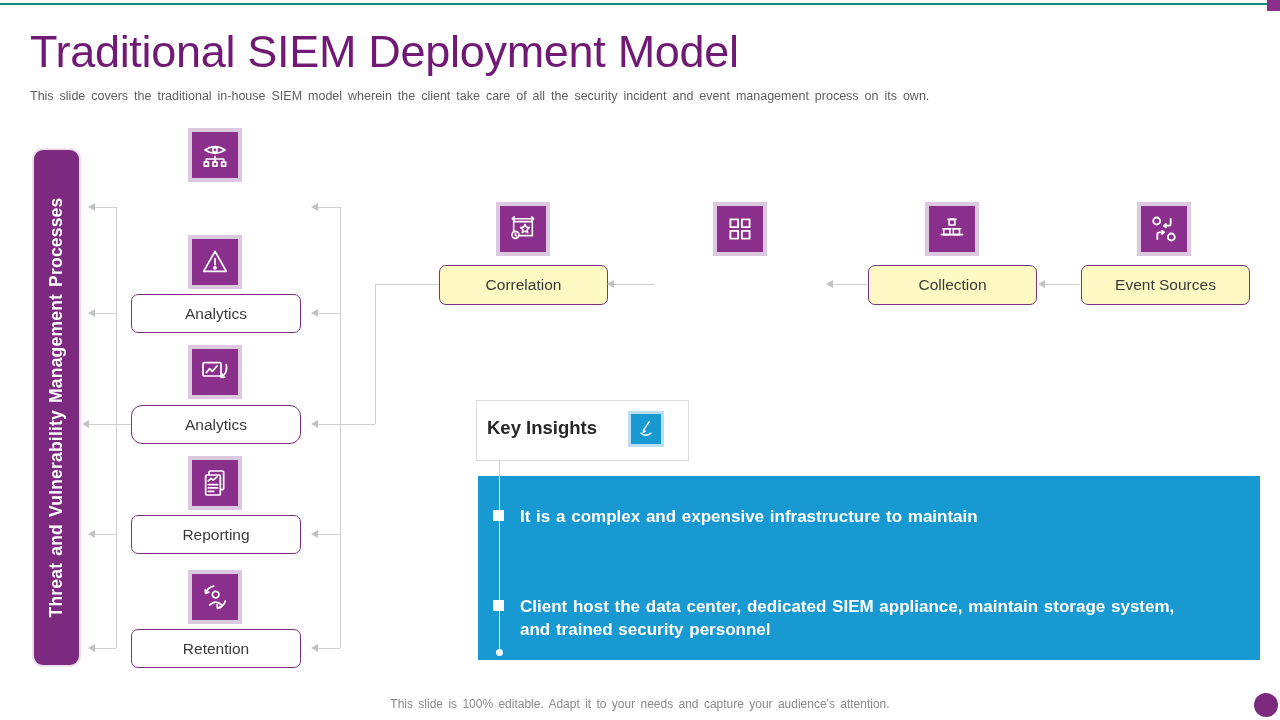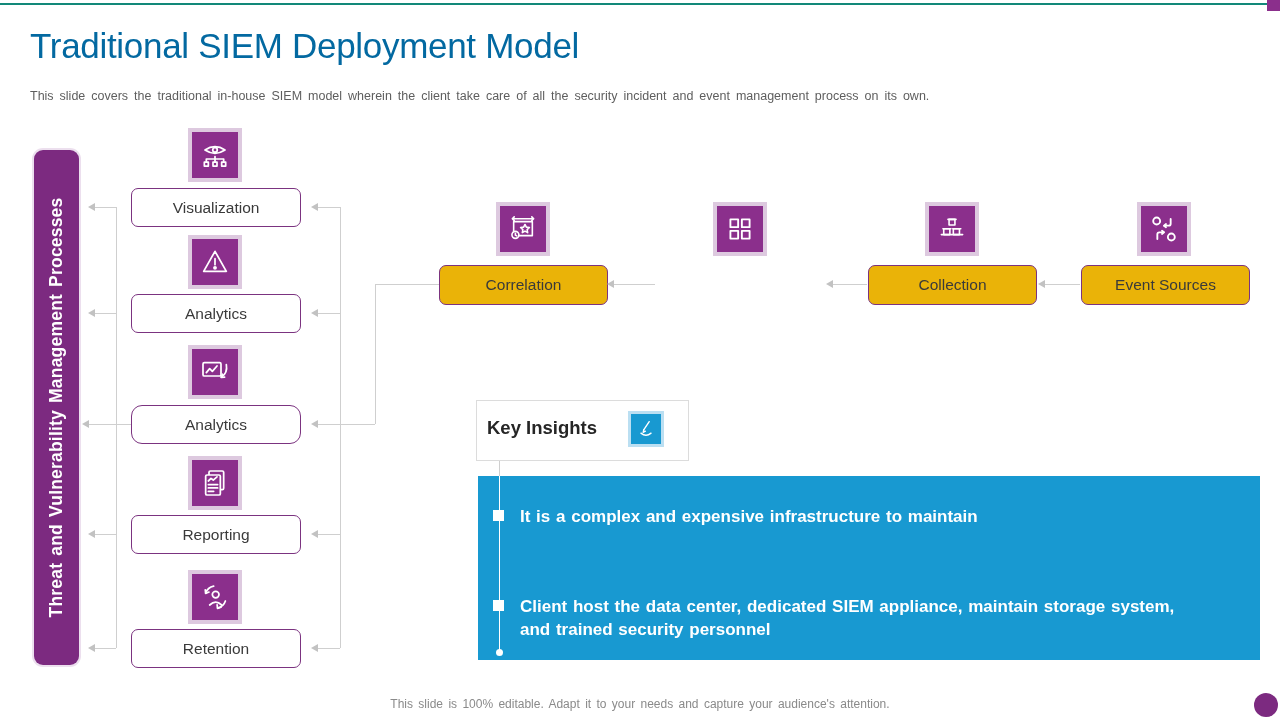--- a/index.html
+++ b/index.html
@@ -3,22 +3,22 @@
 <meta charset="utf-8">
 <style>
   html,body{margin:0;padding:0;background:#e8e8e8;font-family:"Liberation Sans","DejaVu Sans",sans-serif;}
   #slide{position:relative;width:1280px;height:720px;background:#ffffff;overflow:hidden;margin:0 auto;}
   .hline{position:absolute;height:1px;background:#cfcfcf;}
   .vline{position:absolute;width:1px;background:#cfcfcf;}
   .ah{position:absolute;width:0;height:0;border-top:4px solid transparent;border-bottom:4px solid transparent;border-right:7px solid #c2c2c2;}
   .tile{position:absolute;background:#8B2F8C;border:4px solid #DDC9DF;width:46px;height:46px;display:flex;align-items:center;justify-content:center;box-sizing:content-box;}
   .tile svg{display:block;}
   .lbox{position:absolute;width:168px;height:37px;background:#fff;border:1px solid #7B3380;border-radius:7px;display:flex;align-items:center;justify-content:center;font-size:15.5px;color:#3a3a3a;}
-  .pbox{position:absolute;width:167px;height:38px;background:#eab308;border:1px solid #7B3380;border-radius:7px;display:flex;align-items:center;justify-content:center;font-size:15.5px;color:#3a3a3a;}
-  #title{position:absolute;left:30px;top:26px;font-size:35px;font-weight:400;color:#0369a1;letter-spacing:-0.3px;}
+  .pbox{position:absolute;width:167px;height:38px;background:#fef9c3;border:1px solid #7B3380;border-radius:7px;display:flex;align-items:center;justify-content:center;font-size:15.5px;color:#3a3a3a;}
+  #title{position:absolute;left:30px;top:26px;font-size:45px;font-weight:400;color:#701a75;letter-spacing:-0.3px;}
   #subtitle{position:absolute;left:30px;top:89px;font-size:12.5px;color:#5e5e5e;word-spacing:2.5px;}
   #vbar{position:absolute;left:34px;top:150px;width:45px;height:515px;background:#7C2A80;border-radius:9px;display:flex;align-items:center;justify-content:center;box-shadow:0 0 0 2px #ecdfee;}
   #vbar span{transform:rotate(-90deg);white-space:nowrap;color:#fff;font-weight:bold;font-size:17.5px;letter-spacing:0.2px;word-spacing:2px;}
   #ki-box{position:absolute;left:476px;top:400px;width:211px;height:59px;background:#fff;border:1px solid #dcdcdc;}
   #ki-title{position:absolute;left:487px;top:417px;font-size:18.5px;font-weight:bold;color:#262626;}
   #ki-tile{position:absolute;left:628px;top:411px;width:30px;height:30px;background:#1899D1;border:3px solid #BBDFF2;display:flex;align-items:center;justify-content:center;box-sizing:content-box;}
   #insights{position:absolute;left:478px;top:476px;width:782px;height:184px;background:#1899D1;}
   .bullet-sq{position:absolute;width:11px;height:11px;background:#fff;}
   .bullet-text{position:absolute;color:#fff;font-weight:bold;font-size:17px;line-height:1.38;word-spacing:1px;}
   #footer{position:absolute;left:0;top:697px;width:1280px;text-align:center;font-size:12px;color:#8a8a8a;word-spacing:2px;}
@@ -80,23 +80,20 @@
     <svg width="32" height="32" viewBox="0 0 24 24" fill="none" stroke="#fff" stroke-width="1.3" stroke-linecap="round" stroke-linejoin="round">
       <circle cx="12.5" cy="10.2" r="2.5"></circle>
       <path d="M8 18 Q12.5 13.8 17 18"></path>
       <path d="M5 9 A8 8 0 0 1 11 3.8"></path>
         <path d="M4.7 6.6 L5 9.3 L7.5 8.3"></path>
       <path d="M19.8 15 A8 8 0 0 1 14 20.3"></path>
         <path d="M16.5 19.7 L13.9 20.5 L13.6 17.9"></path>
     </svg>
   </div>
 
-  <div class="lbox" style="left:131px;top:188px;">
-    <span>Visualization</span>
-  </div>
   <div class="lbox" style="left:131px;top:294px;">
     <span>Analytics</span>
   </div>
   <div class="lbox" style="left:131px;top:405px;border-radius:11px;">
     <span>Analytics</span>
   </div>
   <div class="lbox" style="left:131px;top:515px;">
     <span>Reporting</span>
   </div>
   <div class="lbox" style="left:131px;top:629px;">

